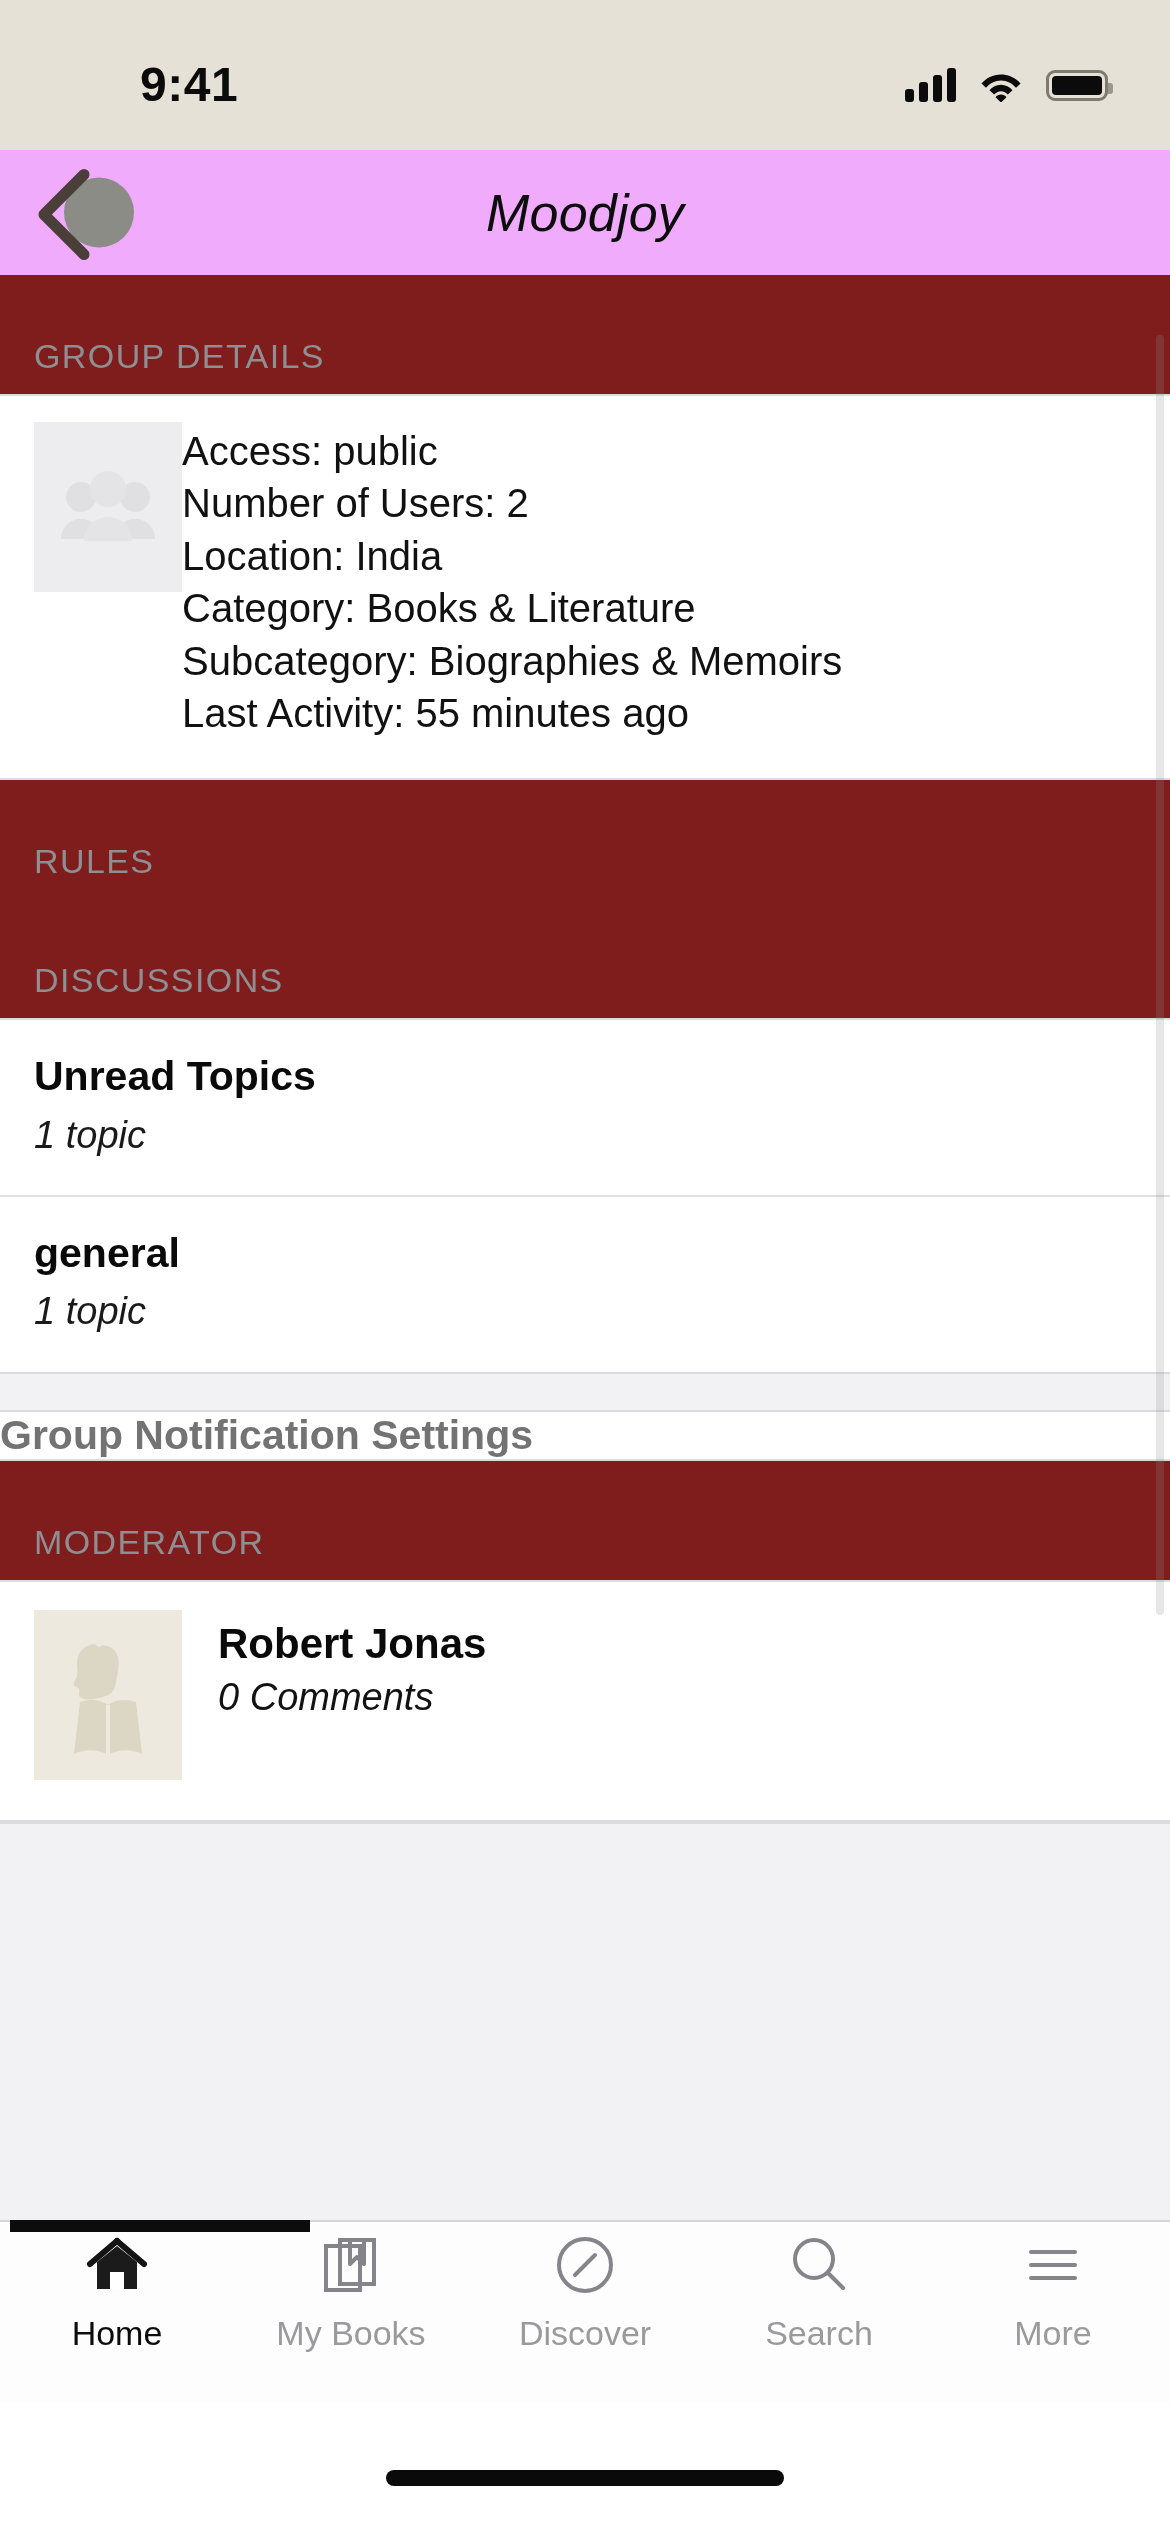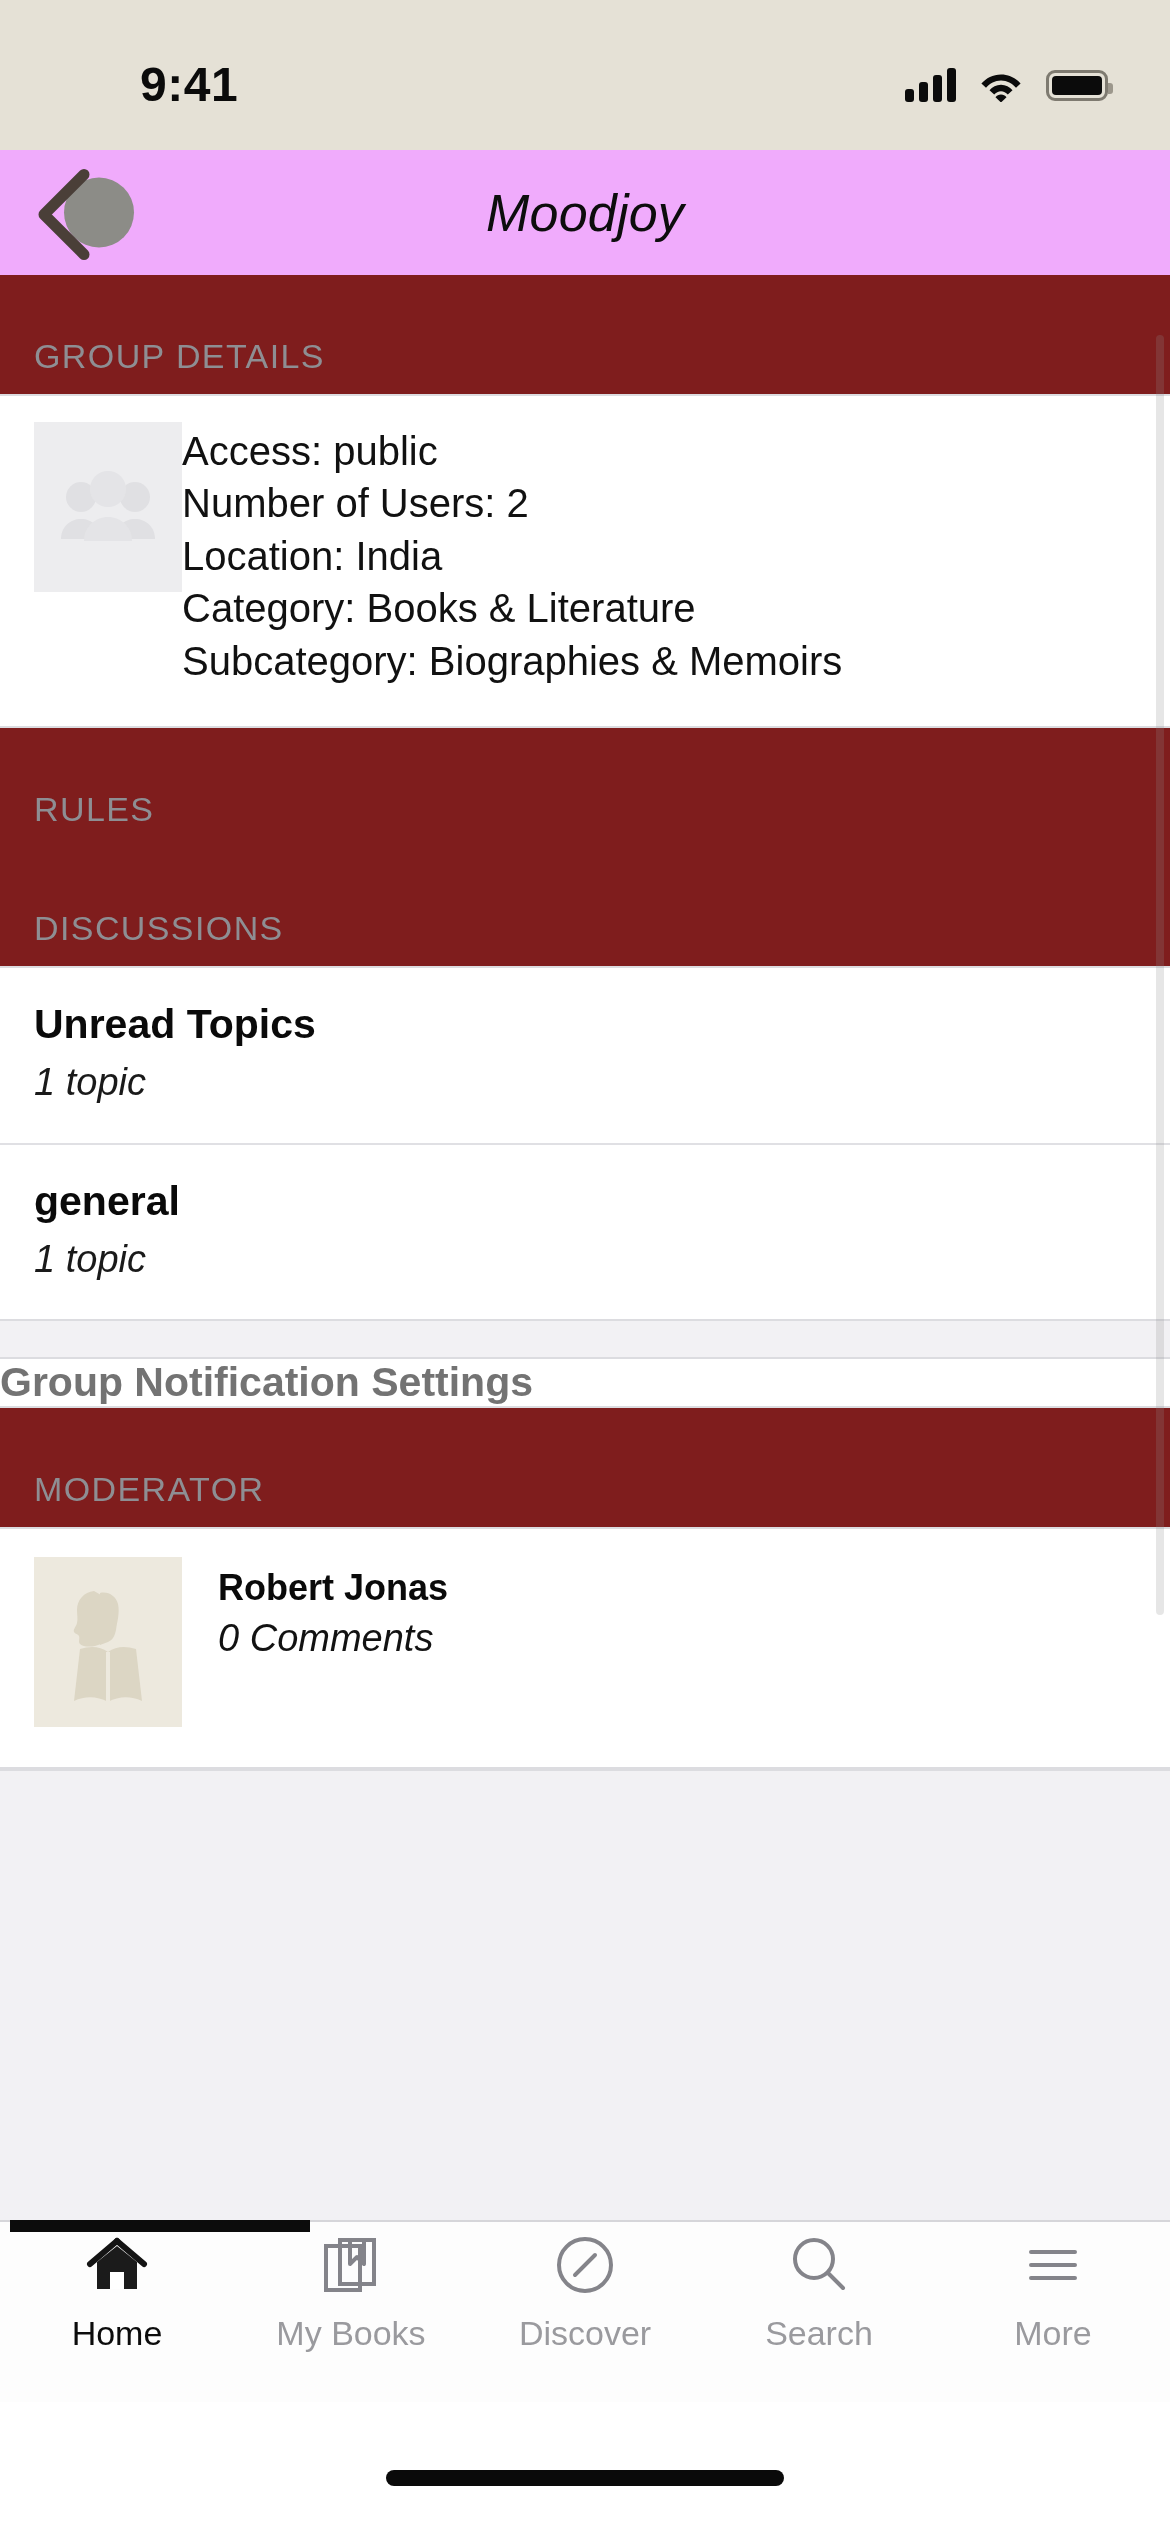--- a/index.html
+++ b/index.html
@@ -84,21 +84,21 @@
   .row-title { font-size:41px; font-weight:bold; color:#0a0a0a; line-height:1.3; }
   .row-sub { font-size:38px; font-style:italic; color:#1a1a1a; line-height:1.35; margin-top:6px; }
 
   .gap { height:36px; background:#F2F1F4; }
 
   .bold-row { font-size:41px; font-weight:bold; color:#737373; }
 
   .mod-row { display:flex; gap:36px; padding:28px 34px 40px 34px; align-items:flex-start; }
   .mod-avatar { width:148px; height:170px; background:#EDE9DE; flex:0 0 auto; overflow:hidden; }
   .mod-text { padding-top:10px; }
-  .mod-name { font-size:36px; font-weight:bold; color:#0a0a0a;text-align:right; }
+  .mod-name { font-size:42px; font-weight:bold; color:#0a0a0a;text-align:right; }
   .mod-sub { font-size:38px; font-style:italic; color:#121212; margin-top:8px; }
 
   .tail { background:#F2F1F4; height:72px; border-top:2px solid #DCDCE0; }
 
   .scrollbar {
     position:absolute; right:6px; top:60px; width:8px; height:1280px;
     background:rgba(140,140,140,0.22); border-radius:4px;
   }
 
   
@@ -169,20 +169,21 @@
             <circle cx="55" cy="22" r="18" fill="#E4E4E7"></circle>
             <path d="M31 74c0-14 11-24 24-24s24 10 24 24z" fill="#E4E4E7"></path>
           </svg>
         </div>
         <div class="details-lines">
           <div>Access: public</div>
           <div>Number of Users: 2</div>
           <div>Location: India</div>
           <div>Category: Books &amp; Literature</div>
           <div>Subcategory: Biographies &amp; Memoirs</div>
+          <div>Last Activity: 55 minutes ago</div>
         </div>
       </div>
     </div>
 
     <div class="sect-header">RULES</div>
 
     <div class="sect-header">DISCUSSIONS</div>
     <div class="card">
       <div class="list-row">
         <div class="row-title">Unread Topics</div>

